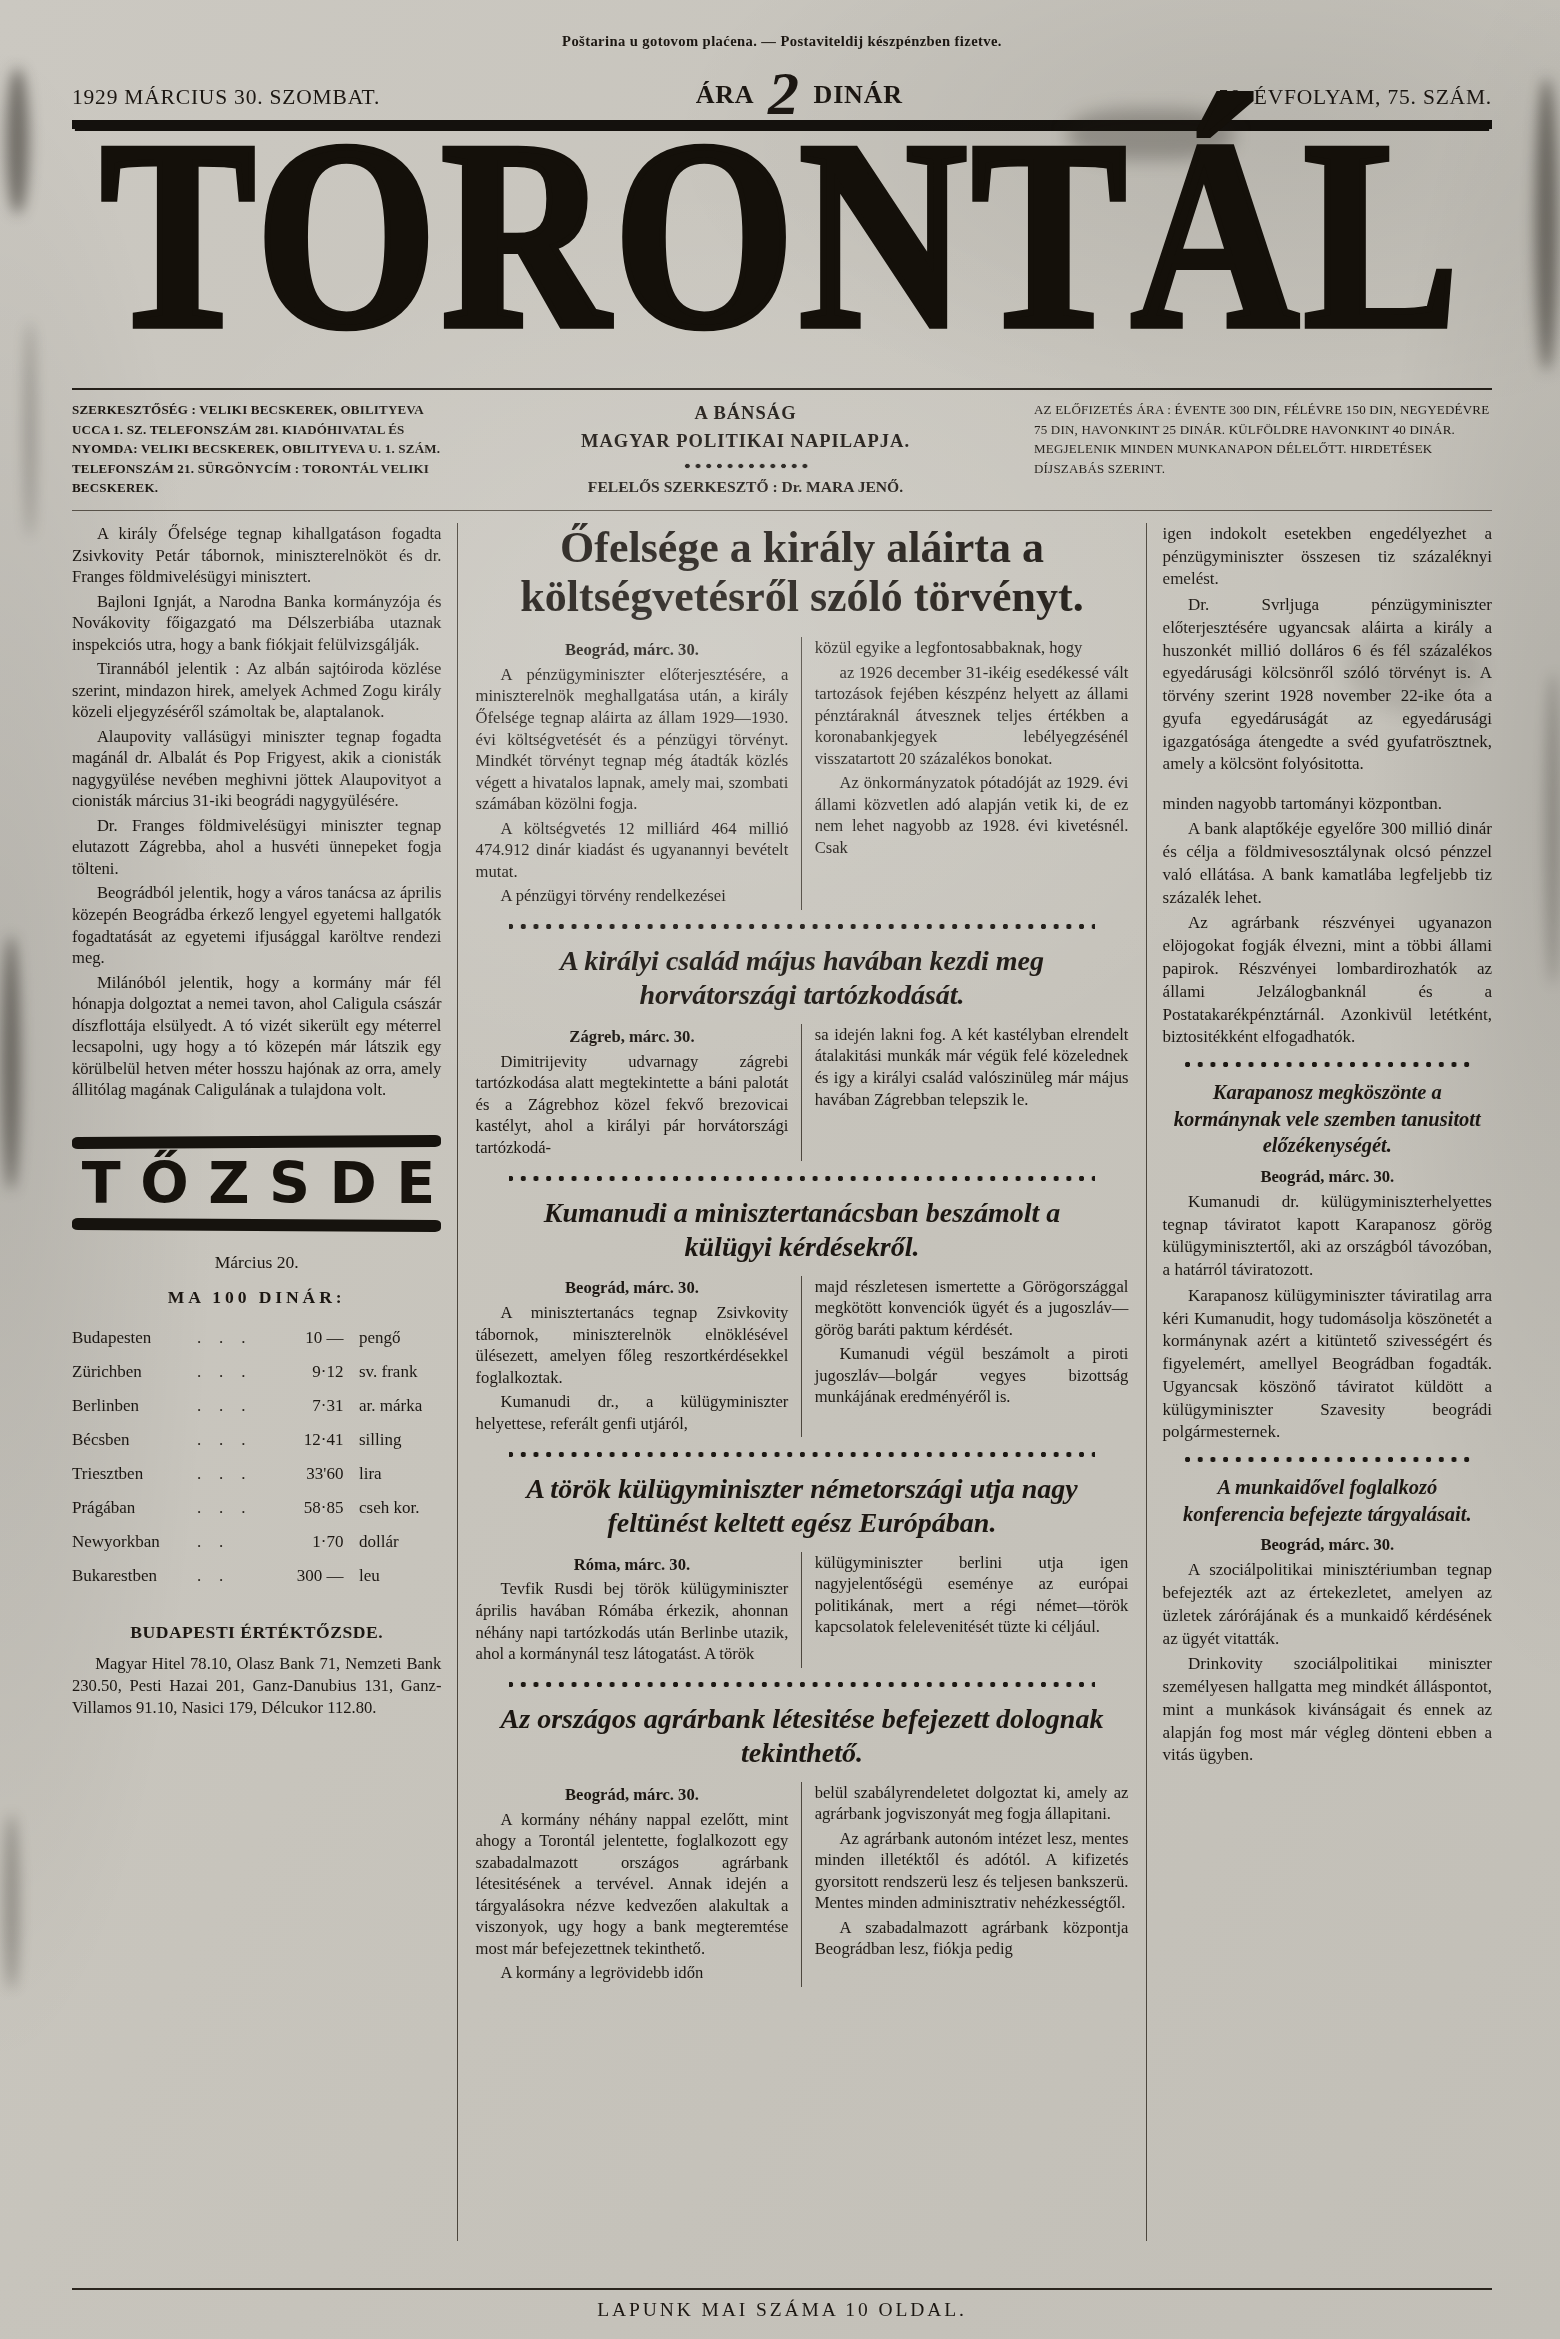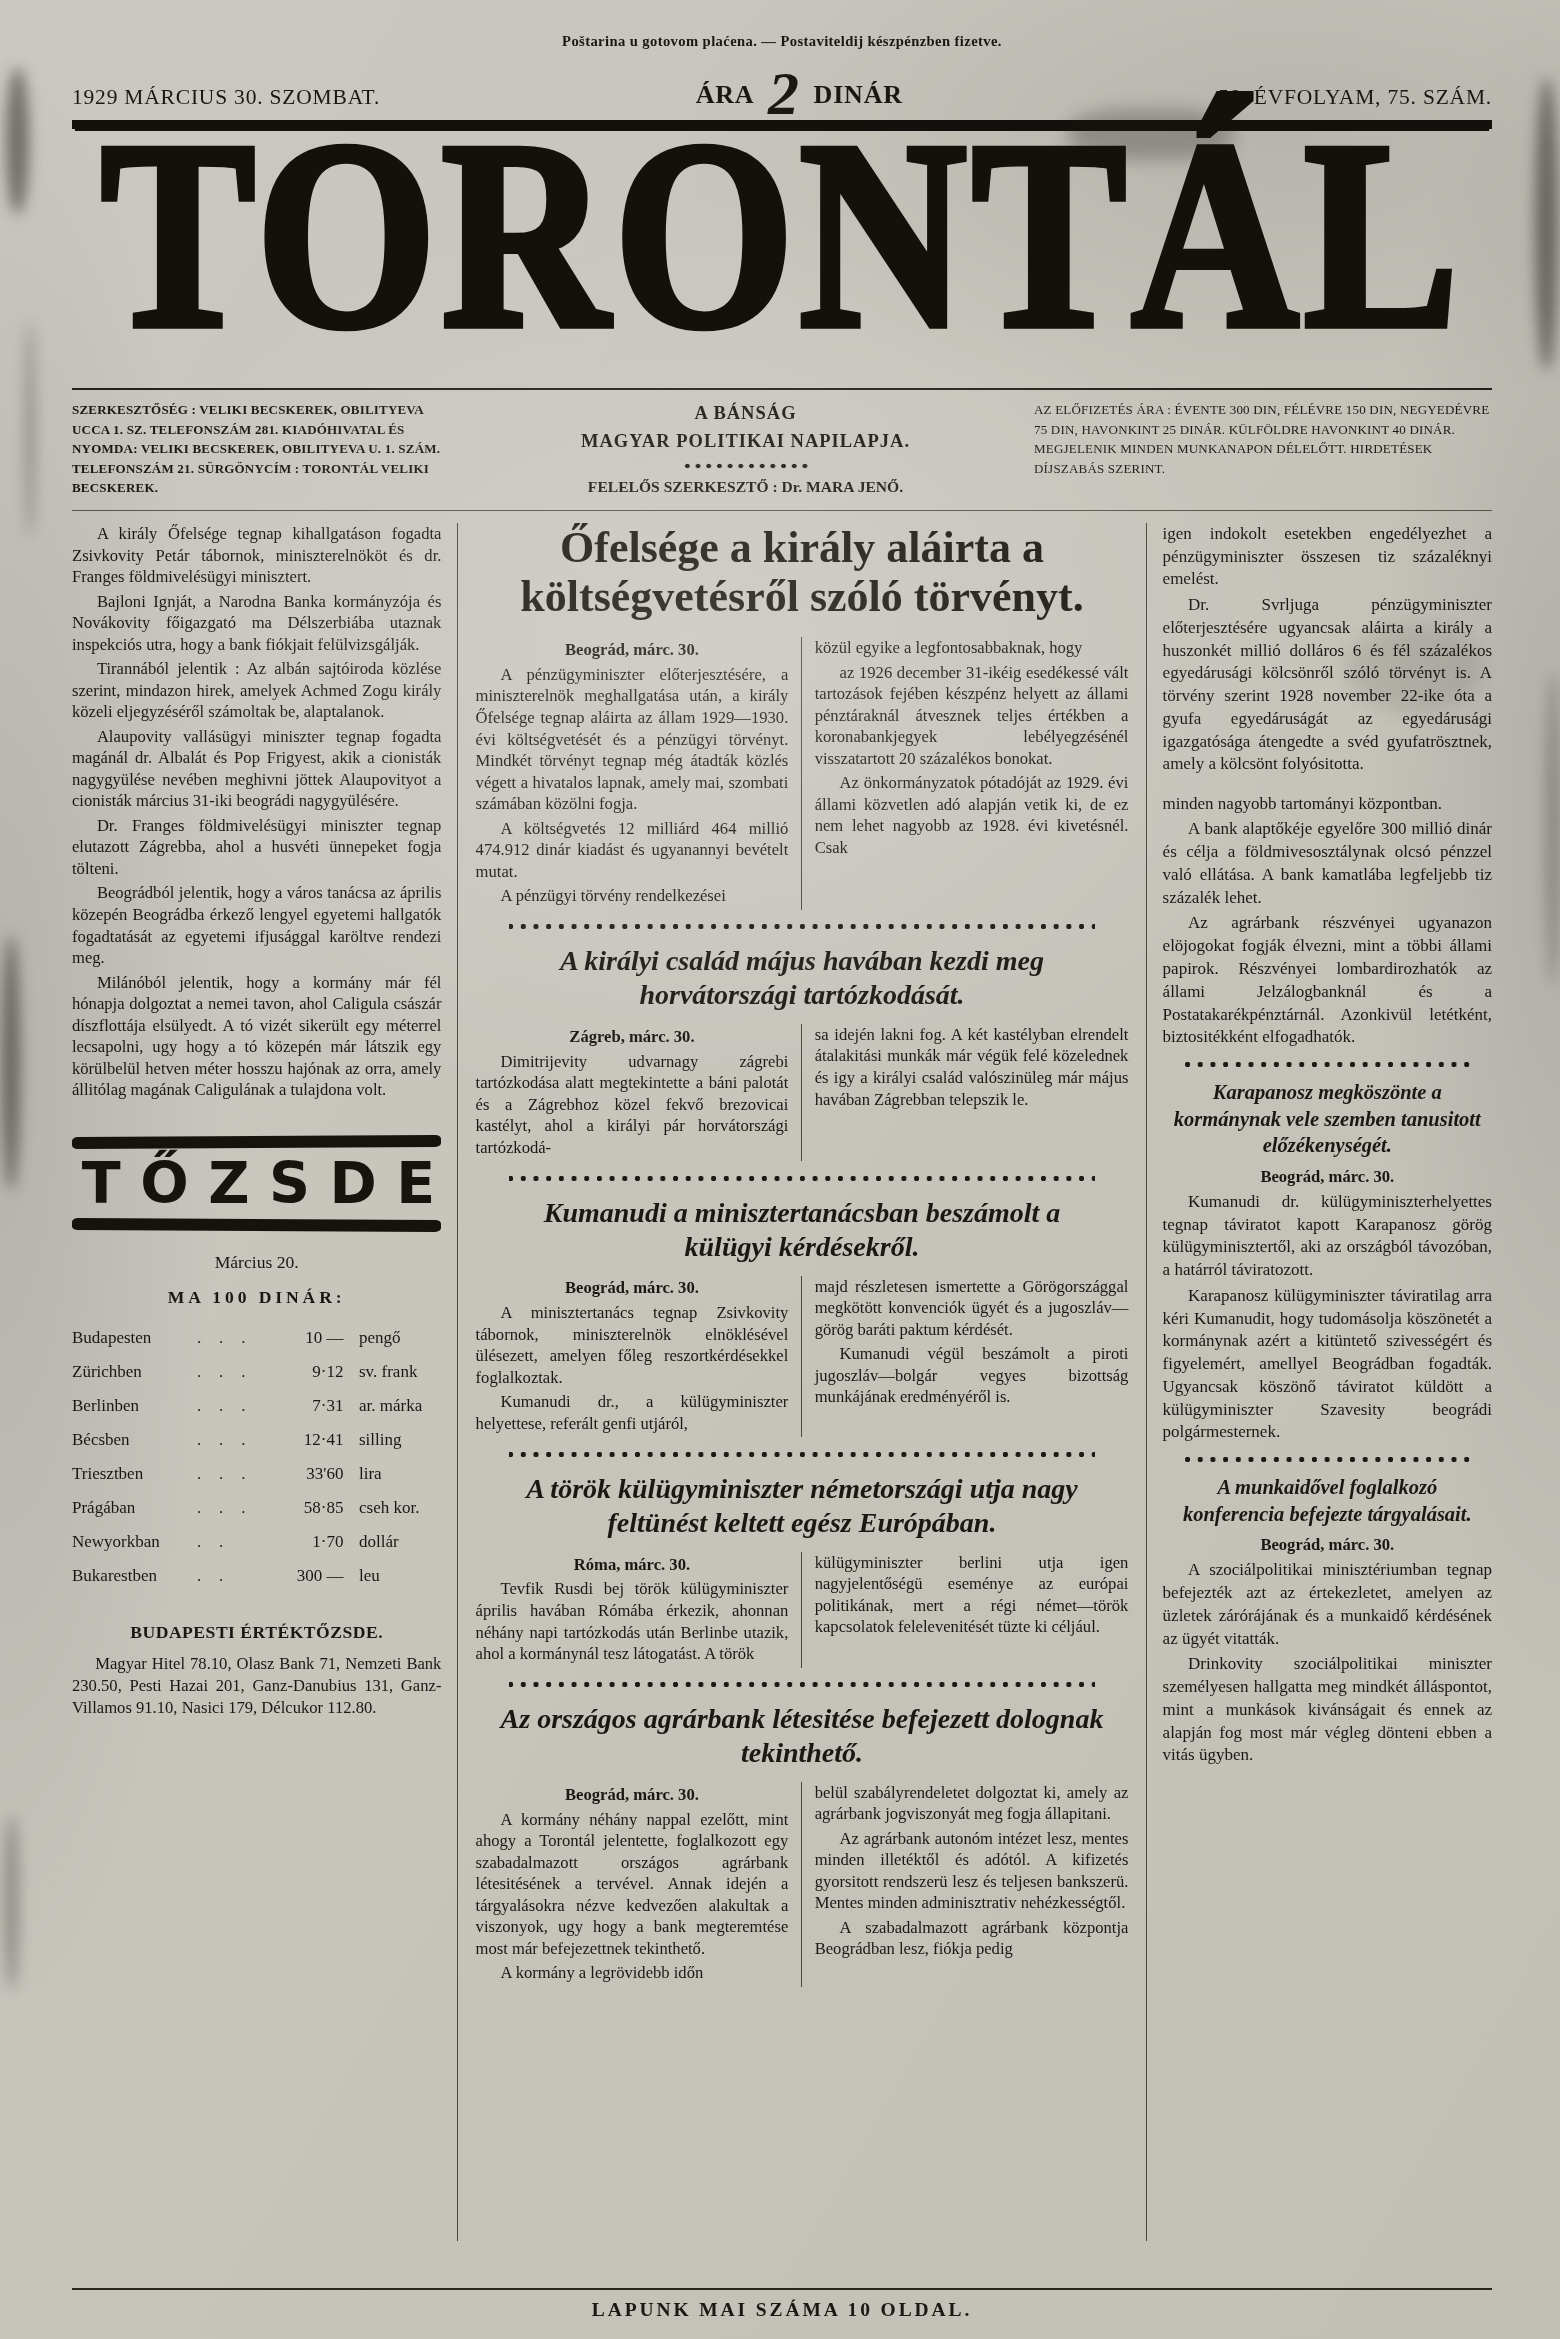--- a/index.html
+++ b/index.html
@@ -99,21 +99,21 @@
   .bp-text  { margin-top:9.8px; font-size:16.6px; line-height:1.32; text-align:justify; text-indent:1.4em; }
 
   
   .col-right p.b { font-size:17px; line-height:1.34; }
   .hl-mini { text-align:center; font-size:20.5px; font-weight:bold; font-style:italic; line-height:1.3; margin:9.8px 3.9px 7.8px; }
 
   
   .footer {
     position:absolute; left:72px; right:68px; bottom:19.5px;
     border-top:2px solid #2a251e; padding-top:8.8px;
-    text-align:center; font-weight:bold; font-size:19.5px; letter-spacing:2.9px;
+    text-align:center; font-weight:normal; font-size:19.5px; letter-spacing:2.9px;
   }
 </style>
 </head>
 <body>
 
 <div class="paper">
 
   <div class="smudge" style="left:5.9px;top:68px;width:23.4px;height:146px;"></div>
   <div class="smudge" style="left:25px;top:322px;width:9.8px;height:215px;opacity:.55;"></div>
   <div class="smudge" style="left:2px;top:936px;width:17.6px;height:254px;"></div>

